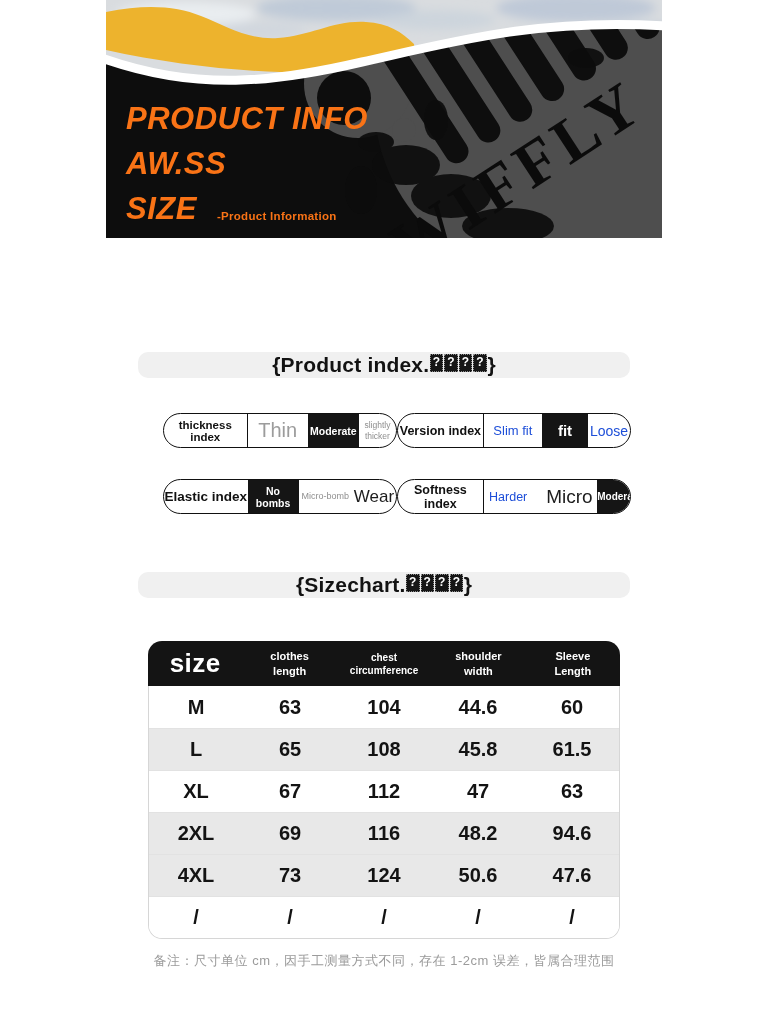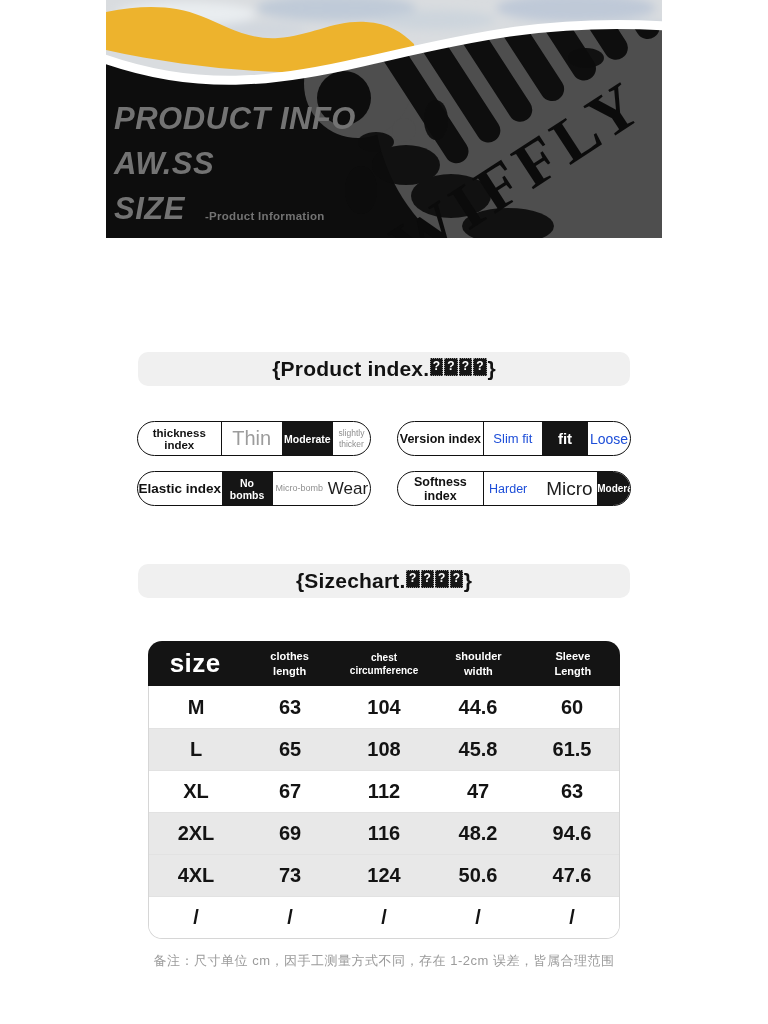--- a/index.html
+++ b/index.html
@@ -15,57 +15,57 @@
   
   .banner {
     position: relative;
     width: 556px; height: 238px;
     margin: 0 auto;
     background: #0d0d0d;
     overflow: hidden;
   }
   .banner svg { position: absolute; inset: 0; display: block; }
   .banner-text {
-    position: absolute; left: 8px; top: 96px;
-    color: #737373; font-style: italic; font-weight: bold;
+    position: absolute; left: 20px; top: 96px;
+    color: #f97316; font-style: italic; font-weight: bold;
   }
   .bt-line {
     font-size: 31px; line-height: 45px; letter-spacing: 0.5px;
     white-space: nowrap;
   }
   .bt-row { display: flex; align-items: flex-end; gap: 20px; }
   .bt-sub {
     font-size: 11.5px; font-style: normal; font-weight: bold;
     padding-bottom: 9px; letter-spacing: 0.3px; white-space: nowrap;
   }
 
   
   .section-pill {
-    width: 492px; height: 34px;
+    width: 492px; height: 26px;
     margin: 16px auto;
     background: #f0f0f0; border-radius: 10px;
     display: flex; align-items: center; justify-content: center;
     font-size: 21px; font-weight: bold; color: #121212;
     letter-spacing: 0.2px;
   }
   .section-pill.first { margin-top: 114px; }
   .section-pill.second { margin-top: 58px; }
   .tofu {
     display: inline-block;
     background: #161616; color: #ffffff;
     border: 1px dotted #8f8f8f;
     font-size: 12px; font-weight: bold;
     line-height: 1.15; padding: 1px 2px; margin: 0 0.5px;
     transform: translateY(-2px);
   }
 
   
   .pill-grid {
     width: 494px; margin: 35px auto 0;
-    display: flex; flex-direction: column; gap: 15px;
+    display: flex; flex-direction: column; gap: 31px; align-items: flex-end;
   }
   .pill-row { display: flex; justify-content: space-between; }
   .pill {
     width: 234px; height: 35px;
     border: 1.5px solid #111111; border-radius: 18px;
     overflow: hidden; background: #ffffff;
     display: flex; align-items: stretch;
   }
   .pill .lbl {
     display: flex; align-items: center; justify-content: center;

